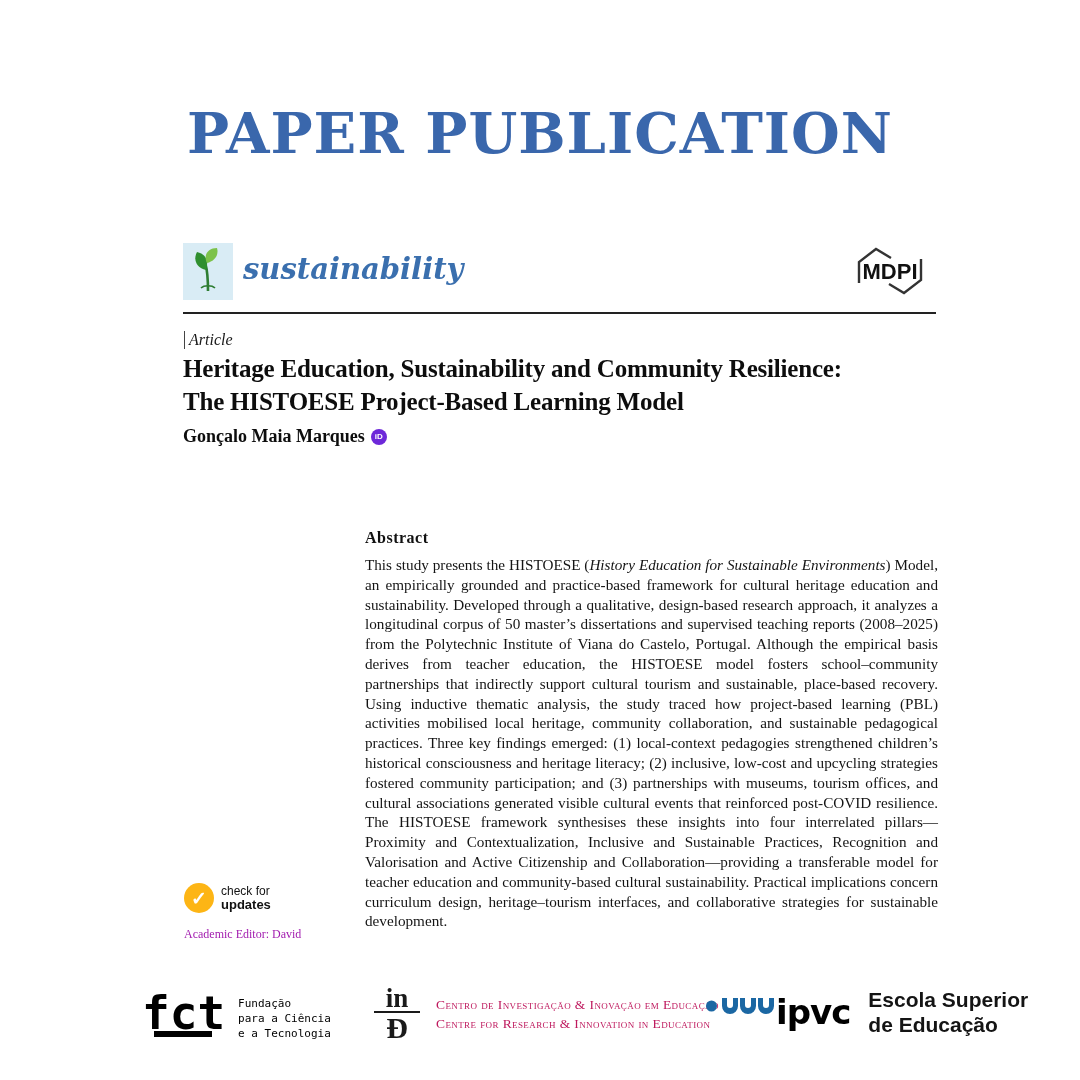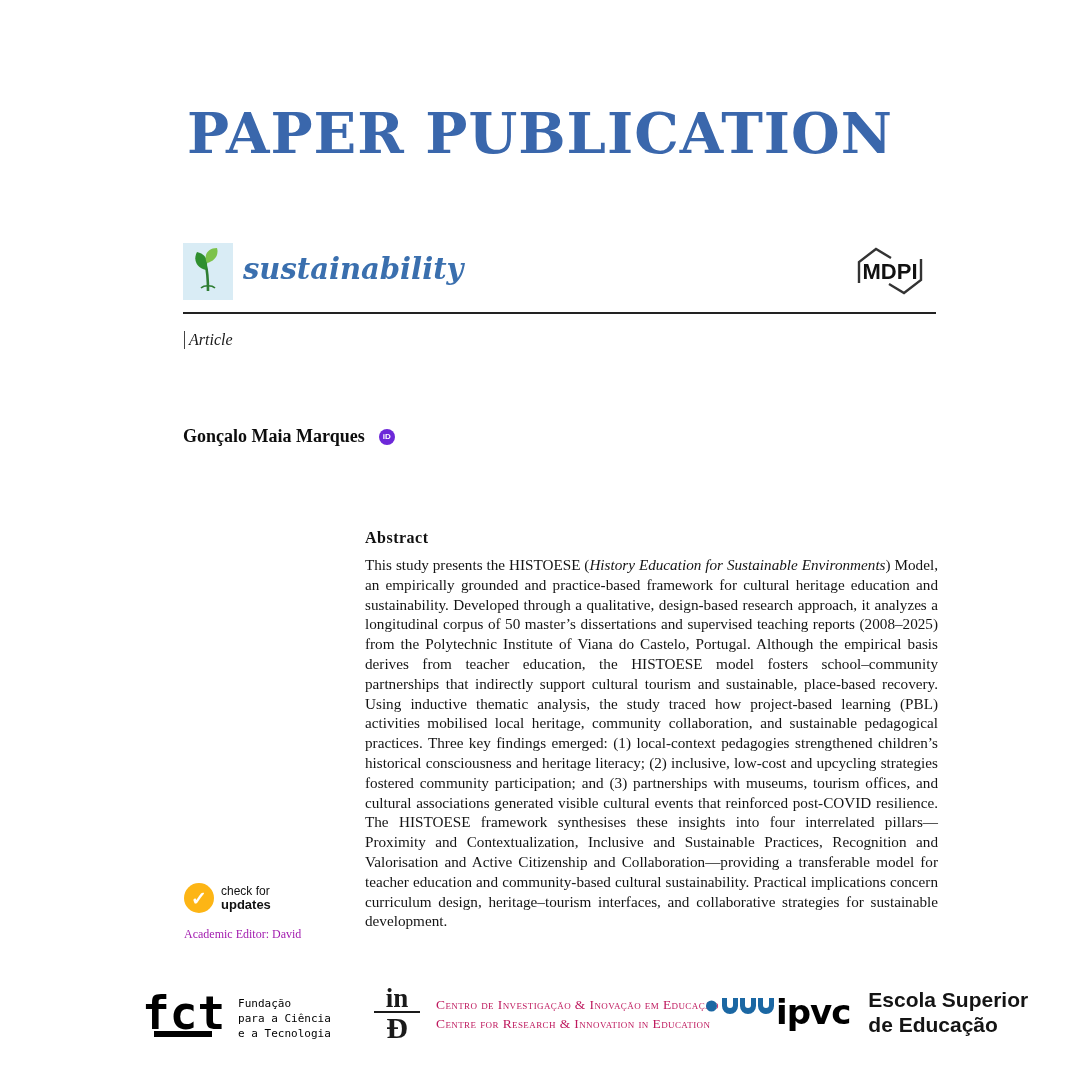--- a/index.html
+++ b/index.html
@@ -18,21 +18,21 @@
     font-style:italic;font-weight:700;font-size:29px;color:#3a6fae;}
   .mdpi-logo{position:absolute;left:851px;top:245px;width:78px;height:52px;}
   .header-rule{position:absolute;left:183px;top:312px;width:753px;height:2px;background:#222;}
 
   
   .article-type{position:absolute;left:184px;top:331px;font-size:16px;font-style:italic;color:#1a1a1a;
     border-left:1.5px solid #444;padding-left:4px;line-height:18px;}
   .paper-title{position:absolute;left:183px;top:352px;width:760px;font-weight:700;
     font-size:25px;line-height:33px;letter-spacing:-0.2px;color:#0d0d0d;}
   .author-line{position:absolute;left:183px;top:426px;font-weight:700;font-size:18px;color:#0d0d0d;
-    display:flex;align-items:center;gap:14px;}
+    display:flex;align-items:center;gap:6px;}
   .orcid-icon{width:16px;height:16px;border-radius:50%;background:#6d28d9;color:#fff;
     font-family:"Liberation Sans",sans-serif;font-size:8px;font-weight:700;
     display:flex;align-items:center;justify-content:center;}
 
   .affiliation{position:absolute;left:365px;top:476px;width:573px;font-size:13.5px;
     line-height:17.5px;text-align:justify;color:#222;}
 
   .abstract-heading{position:absolute;left:365px;top:529px;font-size:16px;font-weight:700;
     letter-spacing:0.5px;}
   .abstract-body{position:absolute;left:365px;top:555px;width:573px;font-size:15.2px;
@@ -96,20 +96,24 @@
       <polyline points="8,38 8,17 25,4 40,13" fill="none" stroke="#333" stroke-width="2.4"></polyline>
       <polyline points="70,14 70,35 53,48 38,39" fill="none" stroke="#333" stroke-width="2.4"></polyline>
       <text x="39" y="34" text-anchor="middle" font-family="Liberation Sans, sans-serif" font-size="22" font-weight="bold" fill="#111">MDPI</text>
     </svg>
   </div>
 
   <div class="header-rule"></div>
 
   <div class="article-type">Article</div>
 
+  <div class="paper-title">
+    <div>Heritage Education, Sustainability and Community Resilience:</div>
+    <div>The HISTOESE Project-Based Learning Model</div>
+  </div>
 
   <div class="author-line">
     <span>Gonçalo Maia Marques</span>
     <span class="orcid-icon">iD</span>
   </div>
 
 
   <div class="abstract-heading">Abstract</div>
   <div class="abstract-body"><span>This study presents the HISTOESE (</span><span class="ital">History Education for Sustainable Environments</span><span>) Model, an empirically grounded and practice-based framework for cultural heritage education and sustainability. Developed through a qualitative, design-based research approach, it analyzes a longitudinal corpus of 50 master’s dissertations and supervised teaching reports (2008–2025) from the Polytechnic Institute of Viana do Castelo, Portugal. Although the empirical basis derives from teacher education, the HISTOESE model fosters school–community partnerships that indirectly support cultural tourism and sustainable, place-based recovery. Using inductive thematic analysis, the study traced how project-based learning (PBL) activities mobilised local heritage, community collaboration, and sustainable pedagogical practices. Three key findings emerged: (1) local-context pedagogies strengthened children’s historical consciousness and heritage literacy; (2) inclusive, low-cost and upcycling strategies fostered community participation; and (3) partnerships with museums, tourism offices, and cultural associations generated visible cultural events that reinforced post-COVID resilience. The HISTOESE framework synthesises these insights into four interrelated pillars—Proximity and Contextualization, Inclusive and Sustainable Practices, Recognition and Valorisation and Active Citizenship and Collaboration—providing a transferable model for teacher education and community-based cultural sustainability. Practical implications concern curriculum design, heritage–tourism interfaces, and collaborative strategies for sustainable development.</span></div>
 

